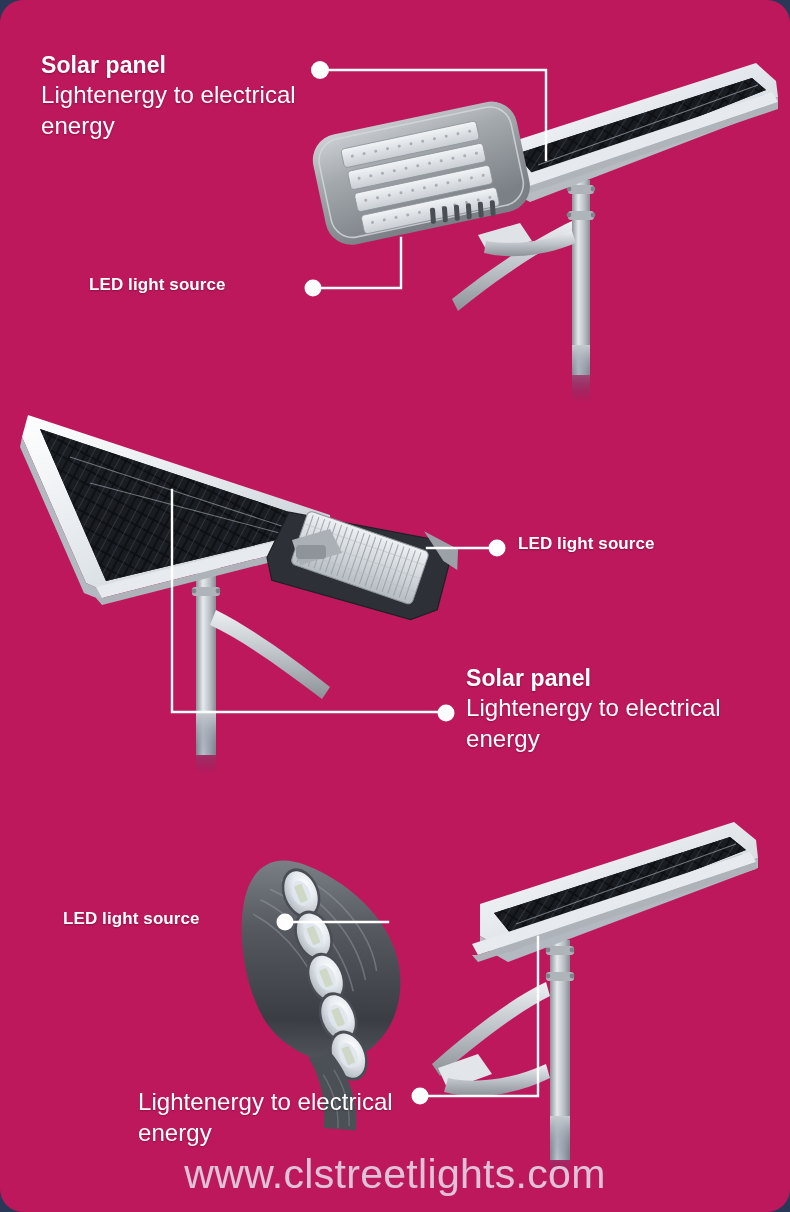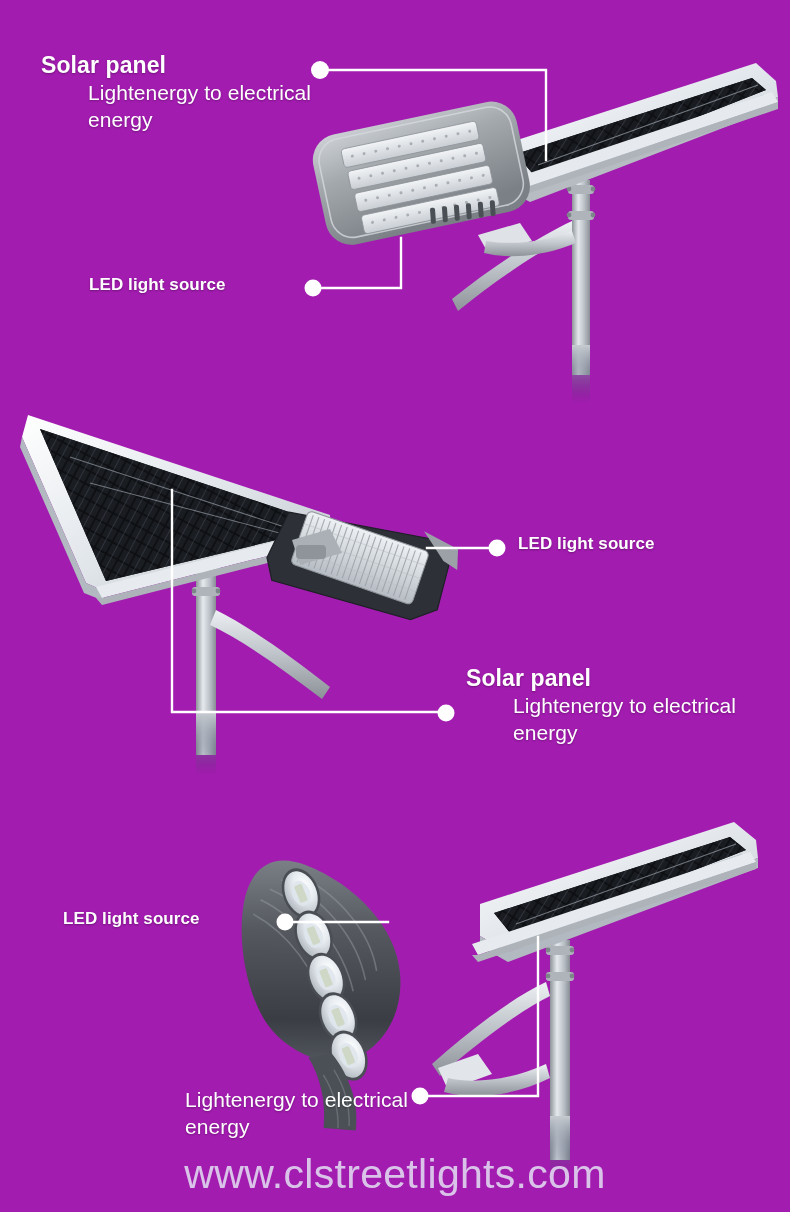--- a/index.html
+++ b/index.html
@@ -14,24 +14,23 @@
   #stage{position:relative;width:790px;height:1212px;overflow:hidden;background:#2b3757;}
 
   
   .callout{position:absolute;color:#ffffff;}
   .callout .ttl{
     font-size:23px;font-weight:bold;line-height:1.18;
     letter-spacing:.1px;white-space:nowrap;
     text-shadow:0 1px 2px rgba(0,0,0,.30);
   }
   .callout .sub{
-    font-size:21px;font-weight:400;line-height:1.30;
+    font-size:24px;font-weight:400;line-height:1.30;
     letter-spacing:.05px;
     text-shadow:0 1px 2px rgba(0,0,0,.28);
-    margin-left:47px;
   }
   .callout.single .ttl{font-size:17px;}
 
   
   .leaders{position:absolute;left:0;top:0;width:790px;height:1212px;pointer-events:none;}
 
   
   #watermark{
     position:absolute;left:0;top:1152px;width:790px;
     text-align:center;
@@ -42,21 +41,21 @@
     white-space:nowrap;
   }
 
   
   .art{position:absolute;}
   svg{display:block;overflow:visible;}
 </style>
 </head>
 <body style="background: rgb(43, 55, 87);">
 
-<div id="stage" style="background: #a21caf;">
+<div id="stage" style="background: #be185d; border-radius: 23px;">
 
   <div class="art" style="left:280px;top:45px;width:510px;height:360px;">
     <svg width="510" height="360" viewBox="0 0 510 360">
       <defs>
         <linearGradient id="p1panelFace" x1="0" y1="0" x2="1" y2="1">
           <stop offset="0" stop-color="#1b1e23"></stop>
           <stop offset=".45" stop-color="#0e1014"></stop>
           <stop offset="1" stop-color="#23272d"></stop>
         </linearGradient>
         <linearGradient id="p1frame" x1="0" y1="0" x2="1" y2="1">

